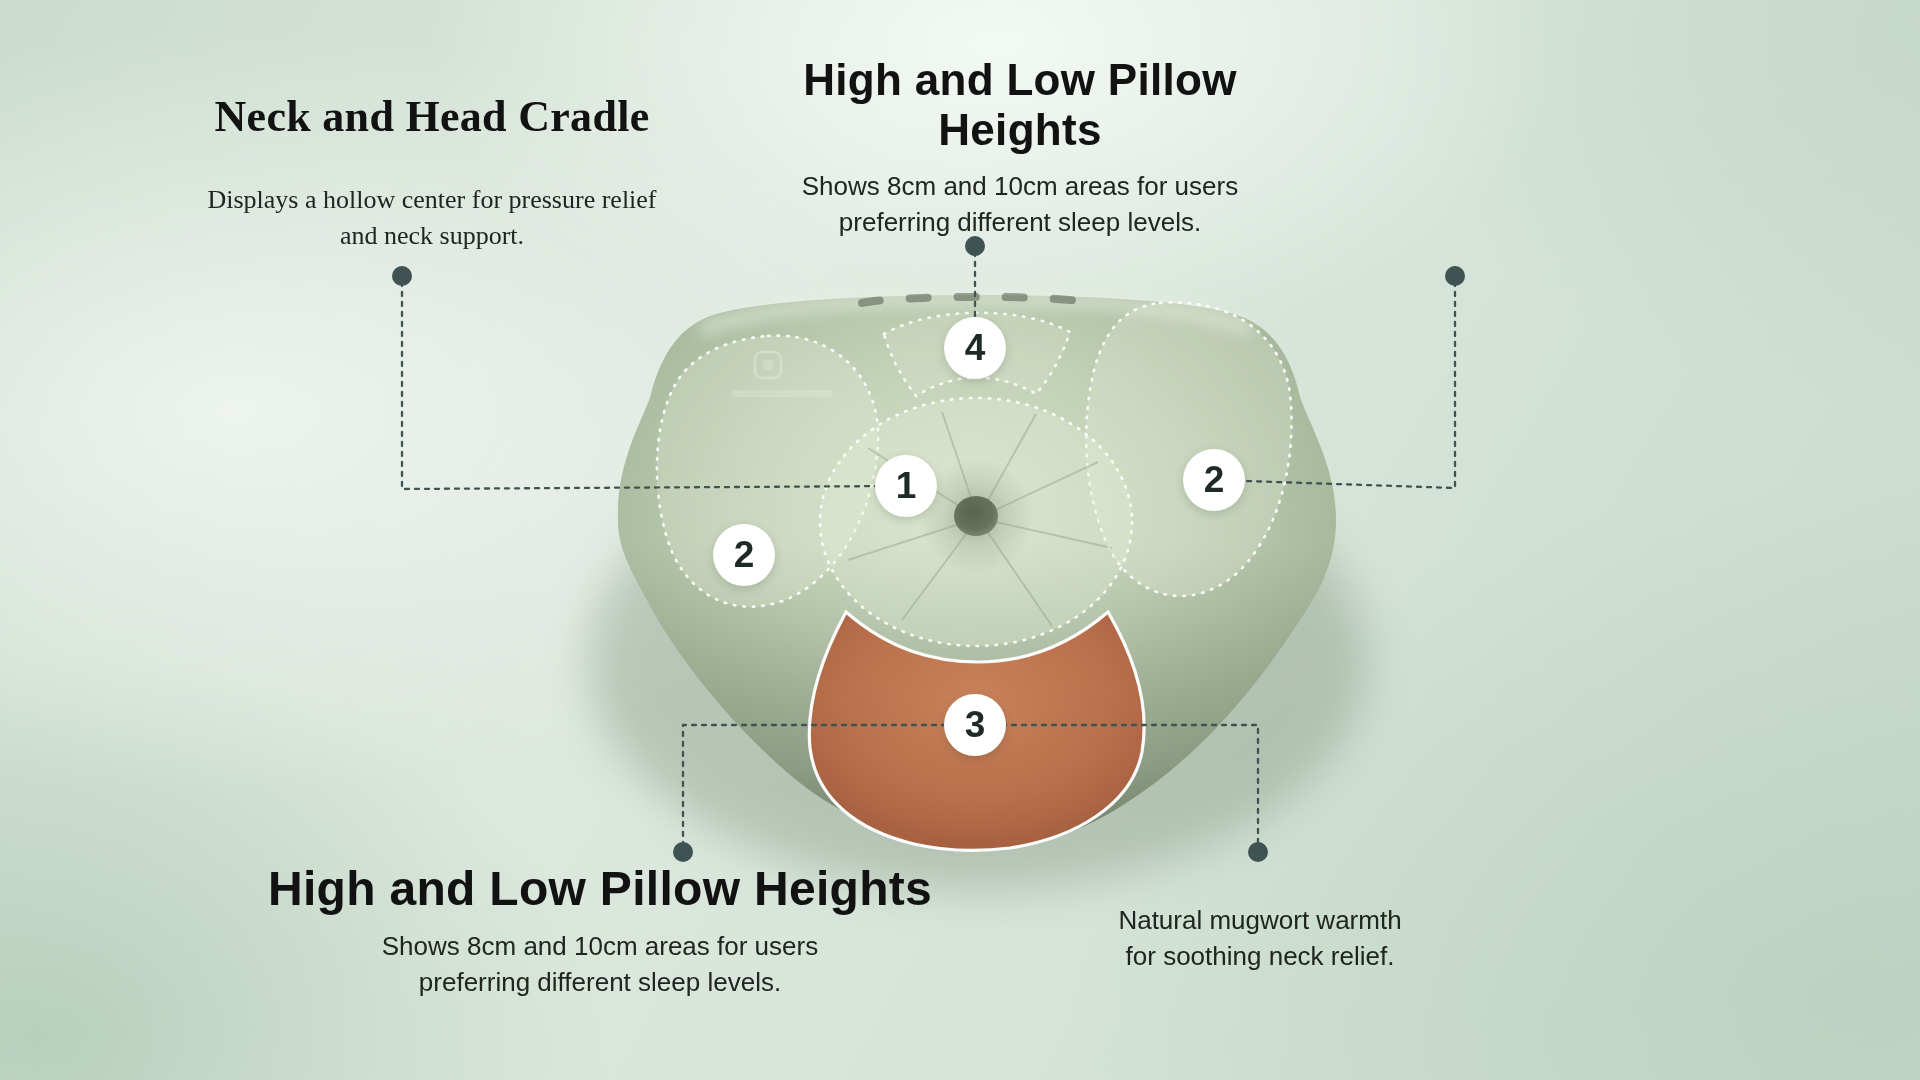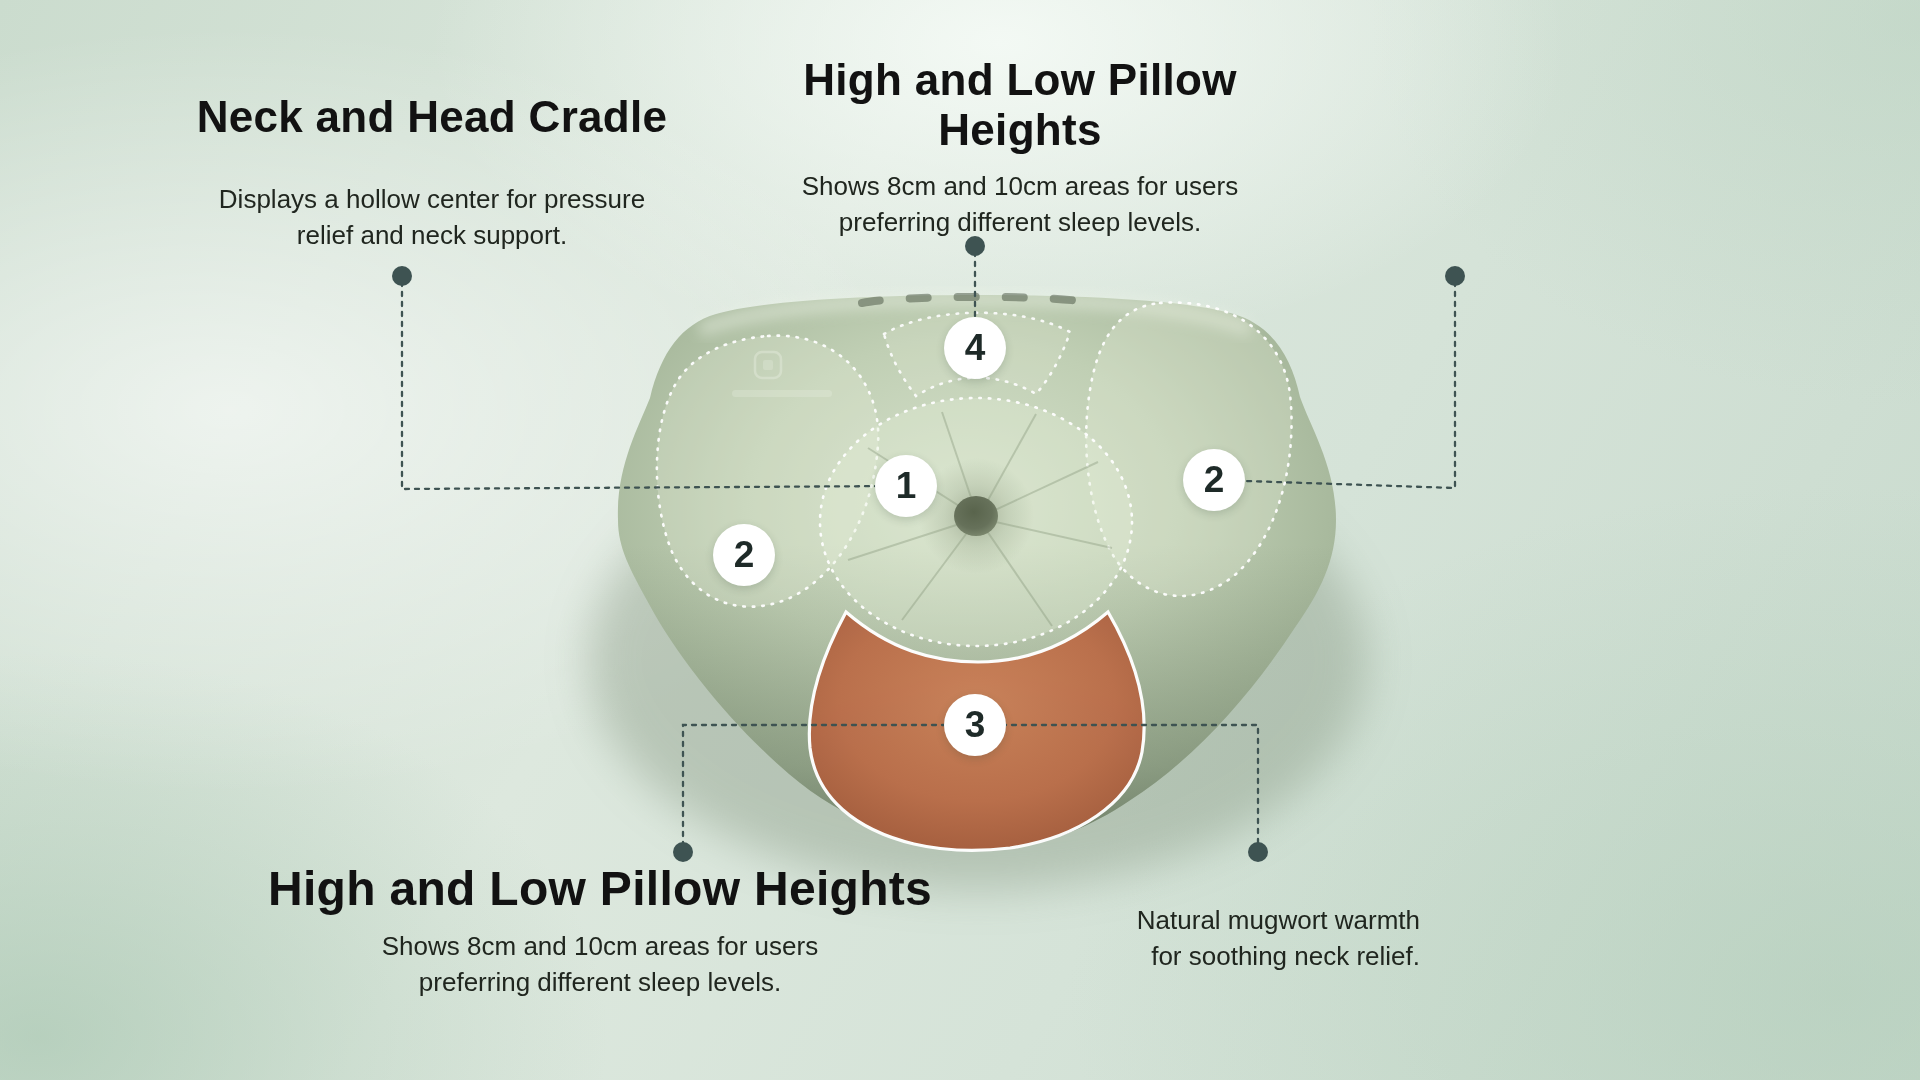--- a/index.html
+++ b/index.html
@@ -20,31 +20,31 @@
   }
   svg.scene{position:absolute;left:0;top:0;width:1920px;height:1080px;display:block;}
   .callout{position:absolute;text-align:center;color:#141414;}
   .callout h2{
     margin:0 auto;font-size:44px;line-height:1.14;font-weight:800;
     letter-spacing:.3px;color:#121212;
   }
   .callout p{
     margin:14px auto 0;font-size:26px;line-height:1.38;color:#20261f;font-weight:400;
   }
-  .co-tl{left:152px;top:92px;width:560px;}
+  .co-tl{left:152px;top:92px;width:560px;font-family:Liberation Serif, serif;}
   .co-tl p{max-width:470px;margin-top:40px;}
   .co-tc{left:750px;top:55px;width:540px;}
   .co-tc p{max-width:440px;}
   .co-tr{left:1325px;top:58px;width:420px;}
   .co-tr p{max-width:400px;}
   .co-bl{left:210px;top:862px;width:780px;}
   .co-bl h2{font-size:48px;}
   .co-bl p{margin-top:12px;max-width:440px;}
   .co-br{left:1100px;top:903px;width:320px;}
-  .co-br p{margin-top:0;text-align:right;}
+  .co-br p{margin-top:0;}
   .badge{
     position:absolute;width:62px;height:62px;border-radius:50%;
     background:#ffffff;display:flex;align-items:center;justify-content:center;
     font-size:37px;font-weight:700;color:#1e2a28;
     box-shadow:0 3px 8px rgba(40,60,45,.18);
   }
   .badge-1{left:875px;top:455px;}
   .badge-2l{left:713px;top:524px;}
   .badge-2r{left:1183px;top:449px;}
   .badge-3{left:944px;top:694px;}

